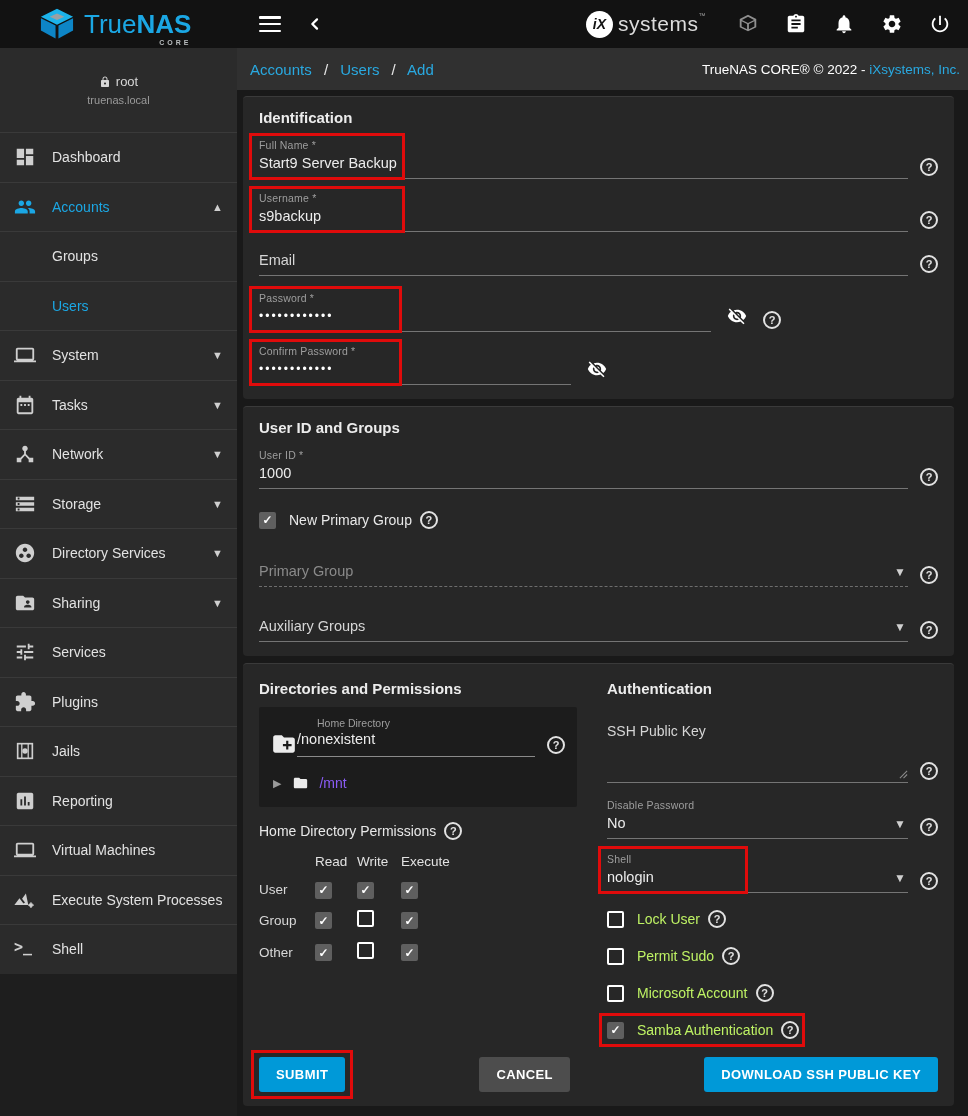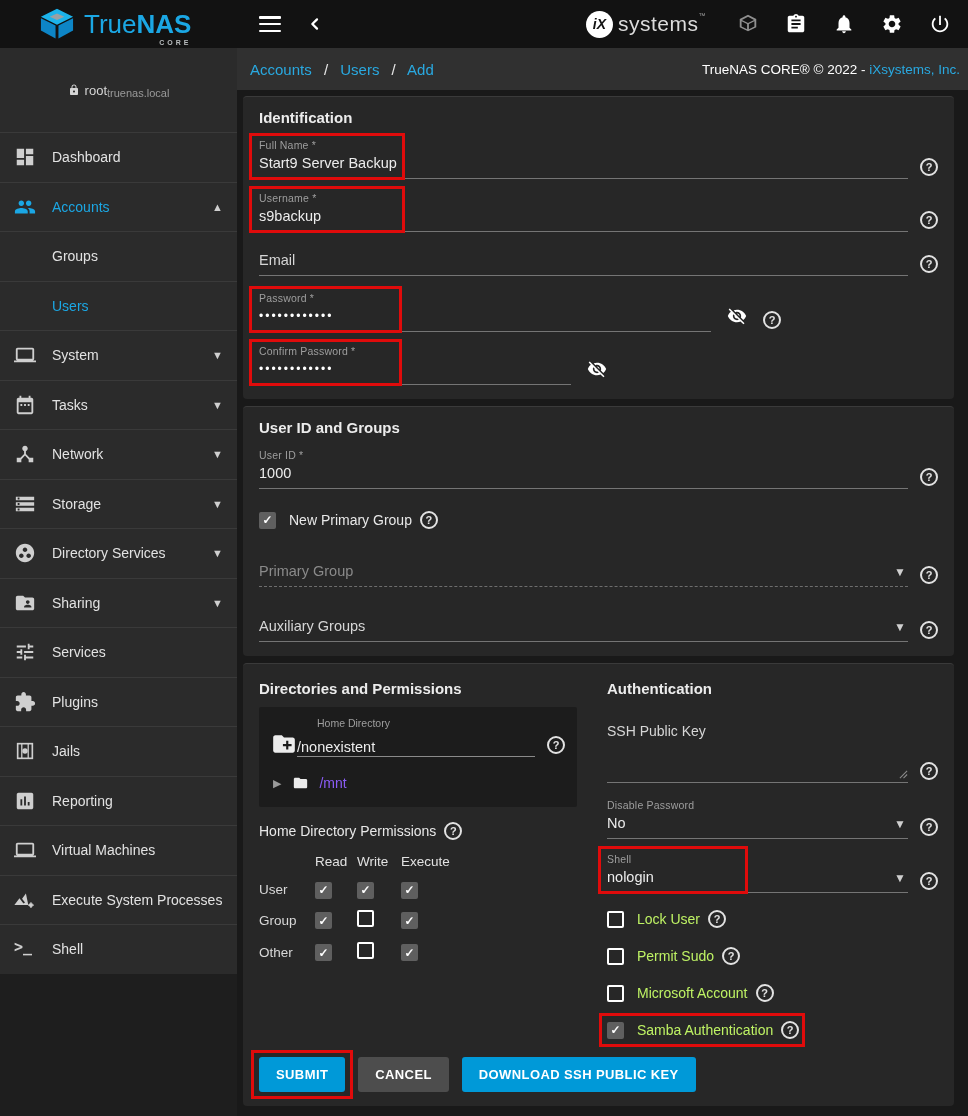--- a/index.html
+++ b/index.html
@@ -29,21 +29,21 @@
   .ix-tm { color:#9a9a9a; font-size:7px; vertical-align:top; }
   .nav-icons { display:flex; align-items:center; gap:24px; margin-left:30px; padding-right:16px; }
   .nav-icon { width:24px; height:24px; color:#fff; display:flex; align-items:center;
               justify-content:center; cursor:pointer; }
   .nav-icon svg { width:22px; height:22px; }
   .nav-icon.dim { color:#8f8f8f; }
 
   
   .shell-row { flex:1; display:flex; min-height:0; }
   .sidebar { width:237px; flex:none; background:#1e1e1e; display:flex; flex-direction:column; }
-  .user-panel { height:84px; background:#2b2b2b; display:flex; flex-direction:row;
+  .user-panel { height:84px; background:#2b2b2b; display:flex; flex-direction:column;
                 align-items:center; justify-content:center;text-align:right; }
   .user-line { display:flex; align-items:center; gap:5px; color:#d6d6d6; font-size:13px; }
   .user-line svg { width:12px; height:12px; color:#d6d6d6; }
   .host-line { color:#9a9a9a; font-size:11px; margin-top:5px; }
   .snav { background:#2b2b2b; }
   .sitem { height:49.5px; display:flex; align-items:center; border-top:1px solid #3a3a3a;
            padding:0 14px 0 14px; cursor:pointer; color:#e2e2e2; }
   .sitem .sicon { width:22px; height:22px; flex:none; color:#cfcfcf; }
   .sitem .sicon svg { width:22px; height:22px; }
   .sitem .slabel { margin-left:16px; font-size:14px; }
@@ -101,21 +101,21 @@
   
   .cols { display:flex; gap:30px; margin-top:4px; }
   .col-left { width:318px; flex:none; }
   .col-right { flex:1; min-width:0; }
 
   .tree-panel { background:#1c1c1c; border-radius:2px; margin-top:10px; padding:10px 12px 16px 10px; }
   .hd-label { display:block; font-size:10.5px; color:#9e9e9e; margin-left:48px; }
   .hd-row { display:flex; align-items:flex-end; margin-top:2px; }
   .folder-plus { width:30px; height:26px; color:#ececec; flex:none; }
   .folder-plus svg { width:30px; height:26px; }
-  .hd-field { border-bottom:1px solid #8a8a8a; flex:1; padding-bottom:0; margin-left:-2px; }
+  .hd-field { border-bottom:1px solid #8a8a8a; flex:1; padding-bottom:8px; margin-left:-2px; }
   .hd-field .fvalue { margin-top:0; }
   .tree-row { display:flex; align-items:center; margin-top:18px; margin-left:4px; cursor:pointer; }
   .tree-caret { color:#9a9a9a; font-size:11px; }
   .tree-folder { width:19px; height:16px; color:#ececec; margin:0 9px 0 10px; }
   .tree-folder svg { width:19px; height:16px; }
   .tree-label { font-size:14px; color:#8b5cf6; }
 
   .hdp-line { margin-top:15px; font-size:14px; color:#e8e8e8; display:flex; align-items:center; }
 
   .perm-grid { display:grid; grid-template-columns:56px 42px 44px 62px; margin-top:14px;
@@ -127,21 +127,21 @@
   .auth-label { font-size:14px; color:#d6d6d6; margin-top:26px; }
   .ssh-area { display:flex; align-items:flex-end; margin-top:2px; }
   .ssh-box { flex:1; height:42px; border-bottom:1px solid #757575; position:relative; }
   .resize-glyph { position:absolute; right:0; bottom:3px; width:9px; height:9px; color:#8a8a8a; }
   .auth-checks { margin-top:4px; }
   .auth-check-row { display:flex; align-items:center; margin-top:15px; height:22px;
                     position:relative; width:fit-content; }
   .acr-label { margin-left:13px; font-size:14px; color:#bef264; }
 
   
-  .btnrow { display:flex; align-items:center; margin-top:16px; gap:13px; }
+  .btnrow { display:flex; align-items:center; margin-top:16px; gap:13px;justify-content:space-between; }
   .btn { height:35px; border:none; border-radius:3px; font-family:"Liberation Sans",sans-serif;
          font-size:13px; font-weight:700; color:#fff; padding:0 17px; letter-spacing:.4px;
          cursor:pointer; }
   .btn.blue { background:#0099d8; }
   .btn.gray { background:#4d4d4d; }
 </style>
 </head>
 <body>
 
 <div class="app">

